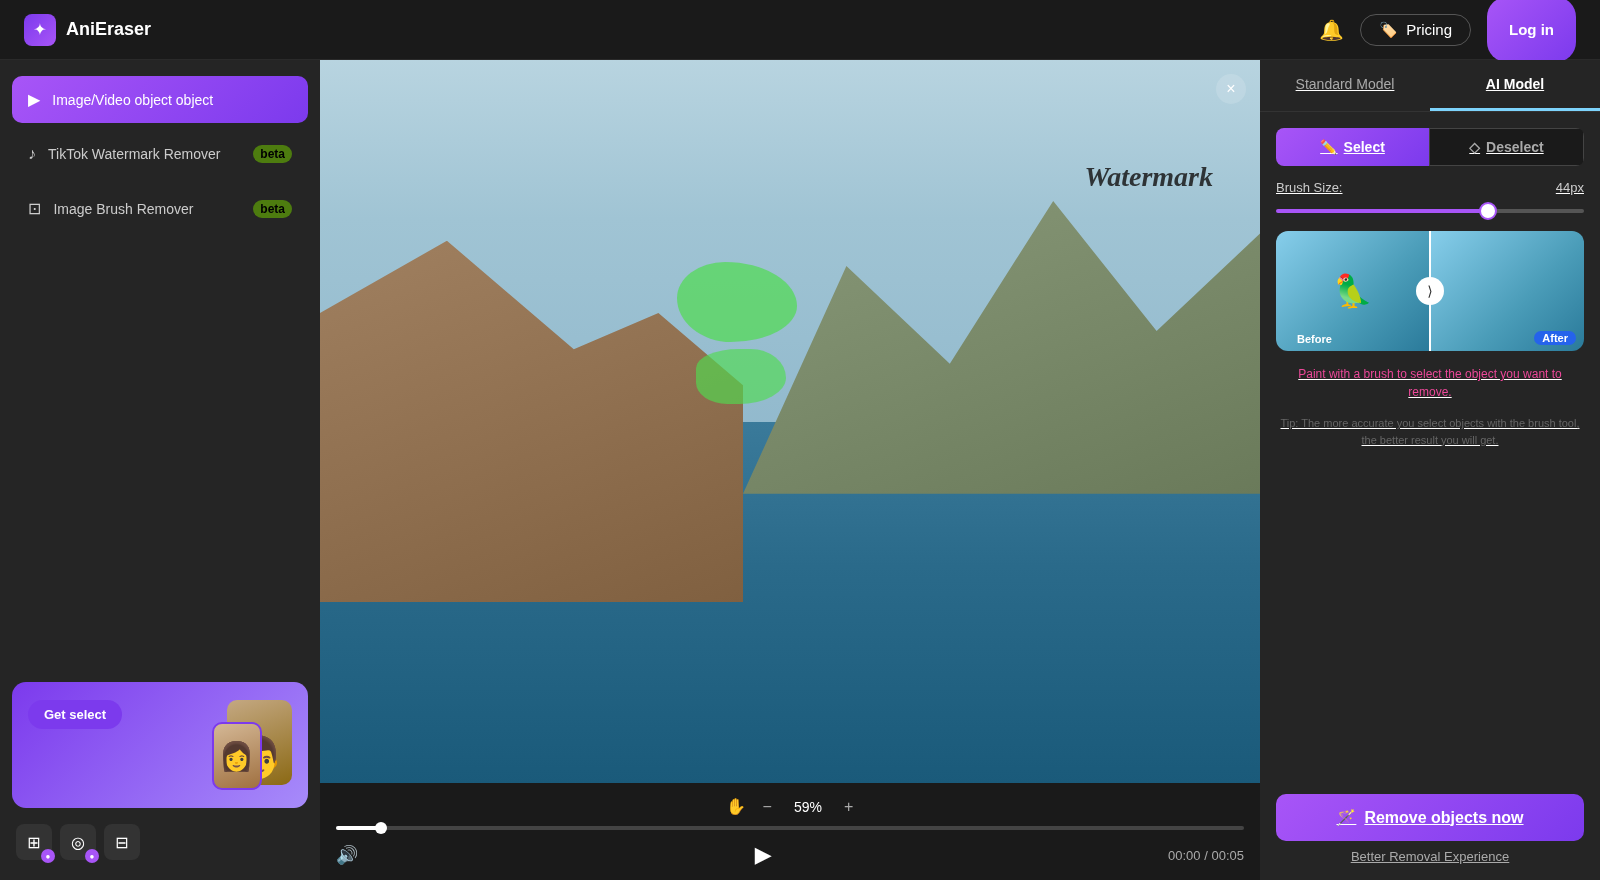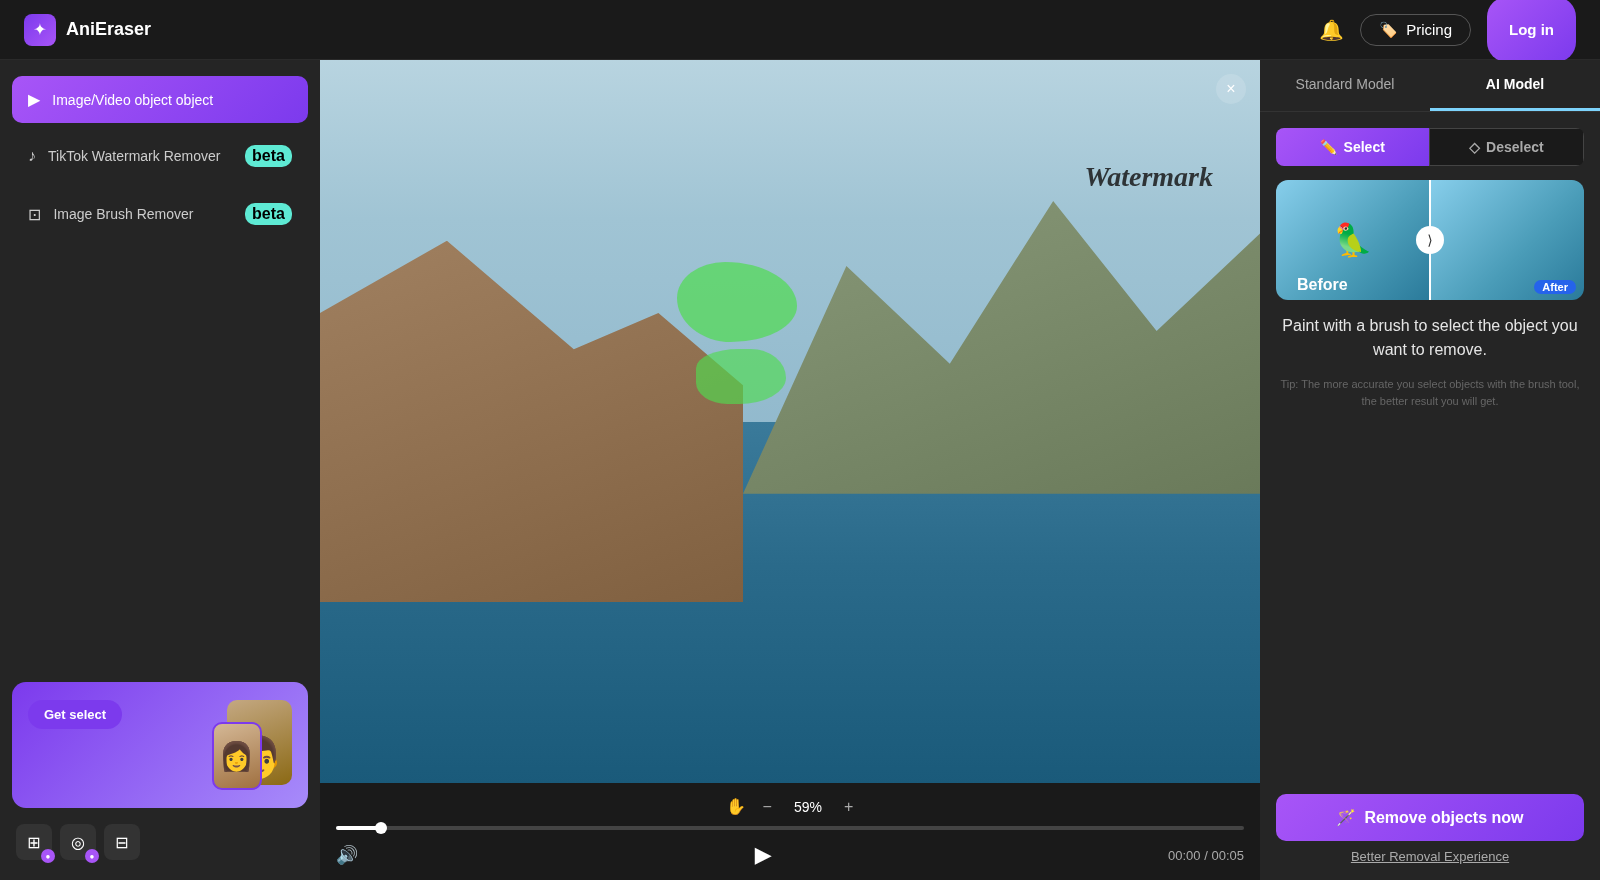--- a/index.html
+++ b/index.html
@@ -37,22 +37,22 @@
       gap: 8px;
     }
     .sidebar-item {
       display: flex; align-items: center; gap: 12px;
       padding: 14px 16px; border-radius: 10px; cursor: pointer;
       font-size: 14px; color: #ccc;
     }
     .sidebar-item.active { background: linear-gradient(135deg, #a855f7, #7c3aed); color: #fff; }
     .sidebar-item .item-icon { font-size: 16px; flex-shrink: 0; }
     .beta-badge {
-      margin-left: auto; background: #5eead4; color: #000;
-      font-size: 16px; font-weight: 700; padding: 2px 7px; border-radius: 10px;
+      margin-left: auto; background: #4d7c0f; color: #000;
+      font-size: 12px; font-weight: 700; padding: 2px 7px; border-radius: 10px;
     }
     .sidebar-spacer { flex: 1; }
     .promo-card {
       background: linear-gradient(135deg, #7c3aed, #a78bfa);
       border-radius: 14px; padding: 18px 16px; display: flex;
       align-items: flex-start; gap: 12px; position: relative; overflow: hidden;
     }
     .promo-text-area { flex: 1; }
     .promo-title { font-size: 14px; font-weight: 700; color: #fff; line-height: 1.4; margin-bottom: 12px; }
     .promo-title .highlight { color: #a0f0ed; }
@@ -154,21 +154,21 @@
     .playback-row {
       display: flex; align-items: center; justify-content: space-between; padding: 4px 0 8px;
     }
     .vol-btn { font-size: 18px; color: #aaa; cursor: pointer; background: none; border: none; }
     .play-btn { font-size: 22px; color: #fff; cursor: pointer; background: none; border: none; }
     .time-display { font-size: 13px; color: #aaa; }
 
     
     .right-panel {
       width: 340px; background: #252525; flex-shrink: 0;
-      display: flex; flex-direction: column; padding: 0;
+      display: flex; flex-direction: column; padding: 0; text-decoration: underline;
     }
     .model-tabs {
       display: flex; border-bottom: 1px solid #333;
     }
     .model-tab {
       flex: 1; text-align: center; padding: 16px 0; font-size: 14px;
       color: #aaa; cursor: pointer; border-bottom: 3px solid transparent;
     }
     .model-tab.active { color: #fff; border-bottom: 3px solid #7dd3fc; font-weight: 600; }
 
@@ -219,28 +219,28 @@
     }
     .preview-divider {
       position: absolute; left: 50%; top: 0; bottom: 0; width: 2px; background: #fff; transform: translateX(-50%);
     }
     .preview-circle {
       position: absolute; left: 50%; top: 50%; transform: translate(-50%, -50%);
       width: 28px; height: 28px; background: #fff; border-radius: 50%;
       display: flex; align-items: center; justify-content: center; font-size: 14px; color: #333;
     }
     .before-label {
-      position: absolute; bottom: 6px; left: 8px; font-size: 16px; color: #fff; font-weight: 600; padding-left: 13px;
+      position: absolute; bottom: 6px; left: 8px; font-size: 11px; color: #fff; font-weight: 600; padding-left: 13px;
     }
     .after-label {
       position: absolute; bottom: 6px; right: 8px; font-size: 11px;
       background: #2563eb; color: #fff; font-weight: 600; padding: 1px 8px; border-radius: 8px;
     }
 
-    .hint-text { font-size: 16px; color: #e5e5e5; text-align: center; line-height: 1.5; }
+    .hint-text { font-size: 12px; color: #ec4899; text-align: center; line-height: 1.5; }
     .hint-tip { font-size: 11px; color: #666; text-align: center; line-height: 1.5; }
 
     .panel-bottom { padding: 12px 16px 16px; display: flex; flex-direction: column; gap: 8px; }
     .remove-btn {
       width: 100%; padding: 14px 0; font-size: 16px; font-weight: 700;
       background: linear-gradient(135deg, #a855f7, #7c3aed);
       border: none; color: #fff; border-radius: 10px; cursor: pointer;
       display: flex; align-items: center; justify-content: center; gap: 8px;
     }
     .better-link { text-align: center; font-size: 13px; color: #aaa; cursor: pointer; text-decoration: underline; }
@@ -370,20 +370,29 @@
         <button class="select-btn active-sel">
           <span>✏️</span>
           <span>Select</span>
         </button>
         <button class="select-btn inactive-sel">
           <span>◇</span>
           <span>Deselect</span>
         </button>
       </div>
 
+      <div>
+        <div class="brush-size-row">
+          <span class="brush-label">Brush Size:</span>
+          <span class="brush-value">44px</span>
+        </div>
+        <div class="brush-slider-wrap">
+          <input type="range" class="brush-slider" min="0" max="100" value="70" style="">
+        </div>
+      </div>
 
       <div class="before-after-preview">
         <div class="preview-before">
           <div class="preview-bird">🦜</div>
         </div>
         <div class="preview-after">
         </div>
         <div class="preview-divider"></div>
         <div class="preview-circle">⟩</div>
         <span class="before-label">Before</span>

